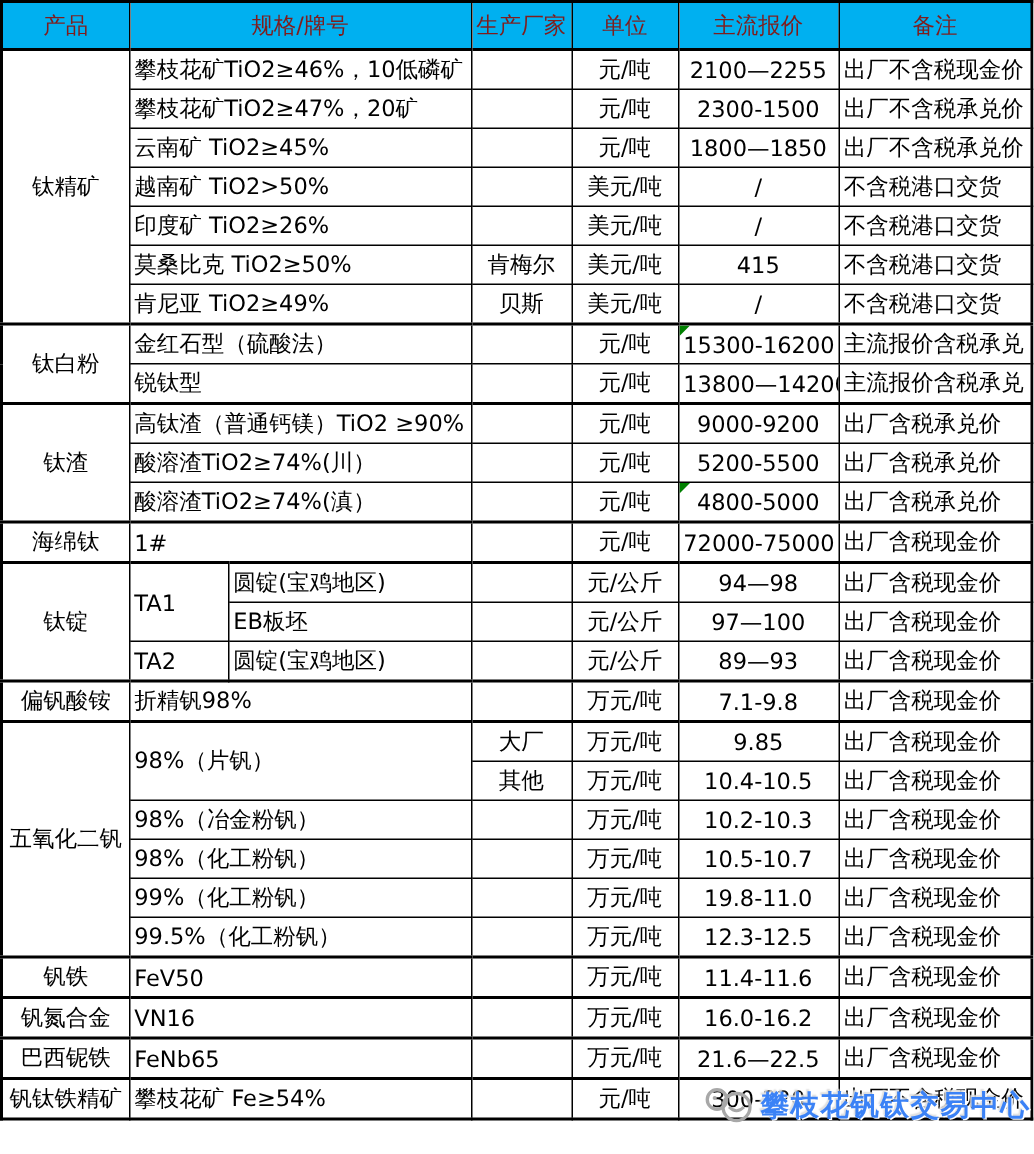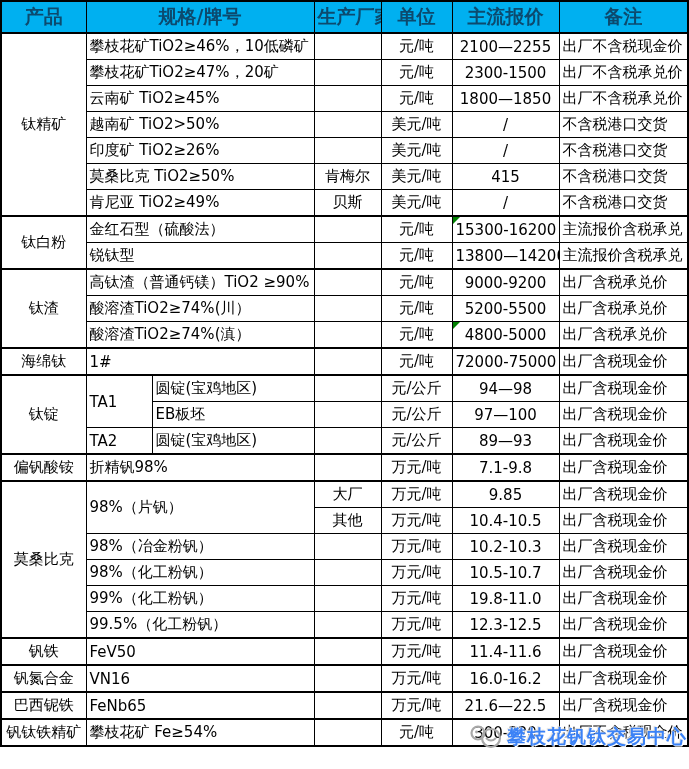--- a/index.html
+++ b/index.html
@@ -11,21 +11,21 @@
   table{
     border-collapse:collapse;table-layout:fixed;width:687px;
     margin:0;border:2px solid #000;
   }
   td,th{
     border:1px solid #000;font-size:15px;color:#000;height:25px;
     padding:0 3px;overflow:hidden;white-space:nowrap;text-align:center;
     vertical-align:middle;font-weight:500;
   }
   thead th{
-    background:#00B0F0;color:#0c4a6e;font-weight:bold;height:30px;font-size:19px;
+    background:#00B0F0;color:#7f1d1d;font-weight:normal;height:30px;font-size:15px;
   }
   tr.sec td{border-top:2px solid #000;}
   td.spec,td.note,td.grade{text-align:left;margin-top:40px;}
   td.price{position:relative;}
   .flag{
     position:absolute;top:0;left:0;width:0;height:0;
     border-top:7px solid #008000;border-right:7px solid transparent;
   }
   .watermark{
     position:absolute;top:722px;right:2px;display:flex;align-items:center;gap:3px;
@@ -185,21 +185,21 @@
     <tr class="sec">
       <td>偏钒酸铵</td>
       <td colspan="2" class="spec">折精钒98%</td>
       <td></td>
       <td>万元/吨</td>
       <td class="price">7.1-9.8</td>
       <td class="note">出厂含税现金价</td>
     </tr>
 
     <tr class="sec">
-      <td rowspan="6">莫桑比克</td>
+      <td rowspan="6">五氧化二钒</td>
       <td colspan="2" rowspan="2" class="spec">98%（片钒）</td>
       <td>大厂</td>
       <td>万元/吨</td>
       <td class="price">9.85</td>
       <td class="note">出厂含税现金价</td>
     </tr>
     <tr>
       <td>其他</td>
       <td>万元/吨</td>
       <td class="price">10.4-10.5</td>

